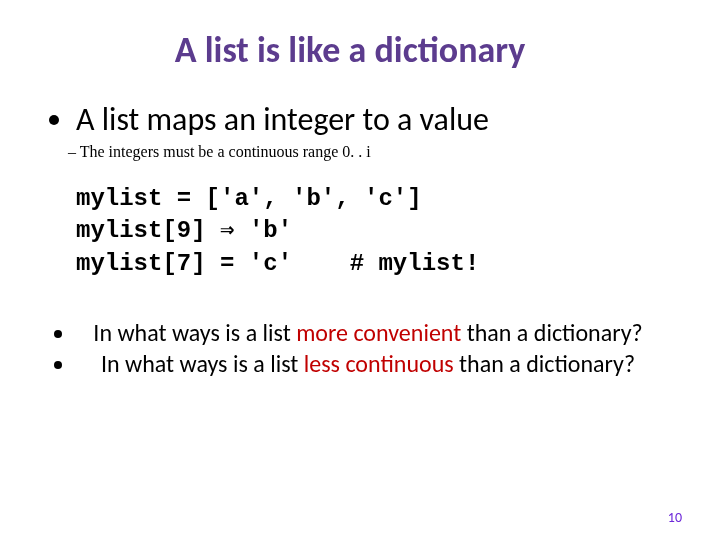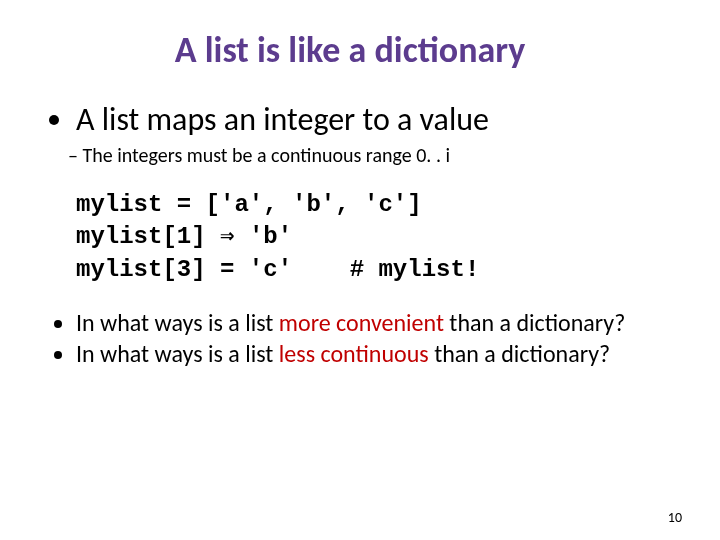--- a/index.html
+++ b/index.html
@@ -33,80 +33,82 @@
     padding: 0 0 0 18px;
     font-size: 32px;
   }
   ul.top > li {
     margin-bottom: 2px;
   }
   ul.sub {
     list-style: none;
     margin: 4px 0 22px 18px;
     padding: 0 0 0 10px;
-    font-size: 20px;
+    font-size: 16px;
+    font-family: Liberation Serif, serif;
   }
   ul.sub > li::before {
     content: "– ";
   }
   .codeblock {
     font-family: "Courier New", monospace;
     font-size: 24px;
     font-weight: bold;
     margin-left: 36px;
-    margin-bottom: 22px;
+    margin-bottom: 38px;
     line-height: 1.35;
   }
   .codeblock .line {
     white-space: pre;
   }
   .arrow {
     font-weight: bold;
   }
   .comment {
     font-weight: bold;
   }
   ul.questions {
     list-style: disc;
     margin: 0 0 0 18px;
     padding: 0 0 0 18px;
     font-size: 24px;
+    text-align: center;
   }
   ul.questions > li {
     margin-bottom: 2px;
   }
   .emph {
     color: #c00000;
   }
   .pagenum {
     position: absolute;
     right: 18px;
     bottom: 14px;
     font-size: 14px;
-    color: #000000;
+    color: #6d28d9;
   }
 </style>
 </head>
 <body>
 
 <div class="slide">
 
   <div class="title">A list is like a dictionary</div>
 
   <ul class="top">
     <li>A list maps an integer to a value</li>
   </ul>
   <ul class="sub">
     <li>The integers must be a continuous range 0. . i</li>
   </ul>
 
   <div class="codeblock">
     <div class="line">mylist = ['a', 'b', 'c']</div>
-    <div class="line"><span>mylist[1] </span><span class="arrow">⇒</span><span> 'b'</span></div>
-    <div class="line"><span>mylist[3] = 'c'    </span><span class="comment"># mylist!</span></div>
+    <div class="line"><span>mylist[9] </span><span class="arrow">⇒</span><span> 'b'</span></div>
+    <div class="line"><span>mylist[7] = 'c'    </span><span class="comment"># mylist!</span></div>
   </div>
 
   <ul class="questions">
     <li><span>In what ways is a list </span><span class="emph">more convenient</span><span> than a dictionary?</span></li>
     <li><span>In what ways is a list </span><span class="emph">less continuous</span><span> than a dictionary?</span></li>
   </ul>
 
   <div class="pagenum">10</div>
 </div>
 

